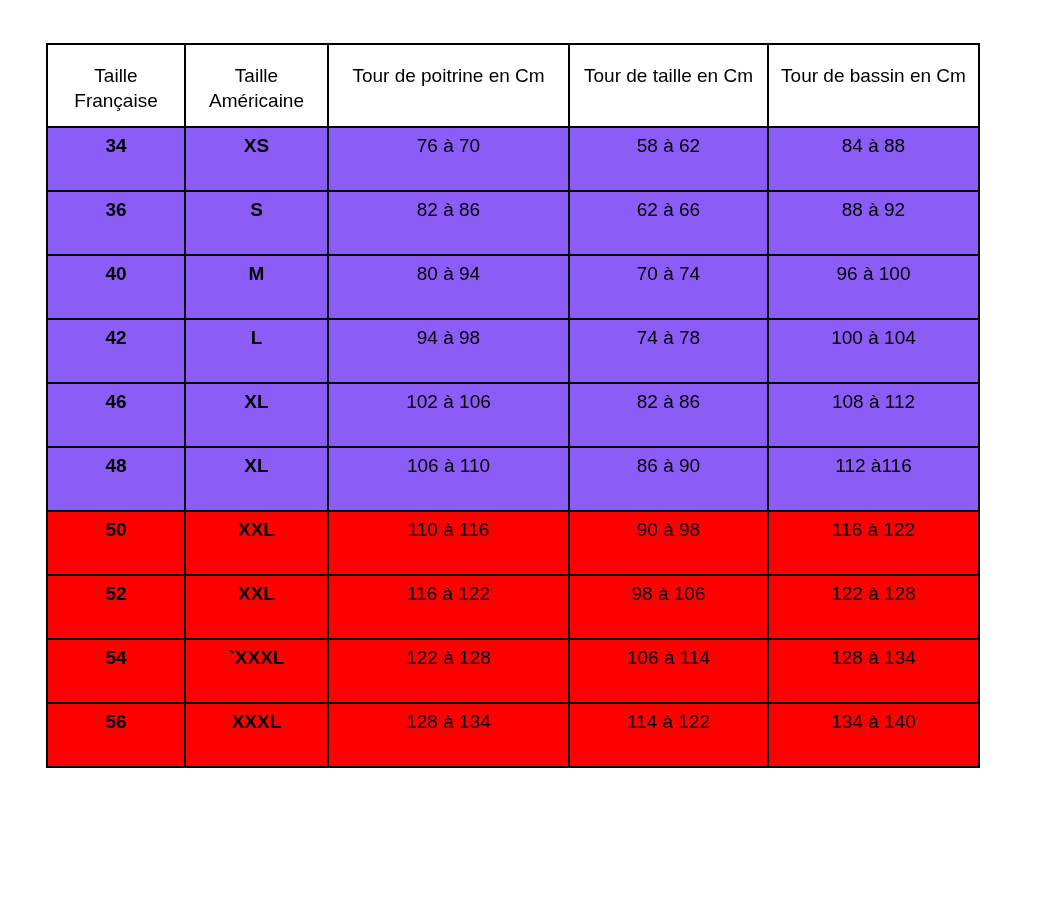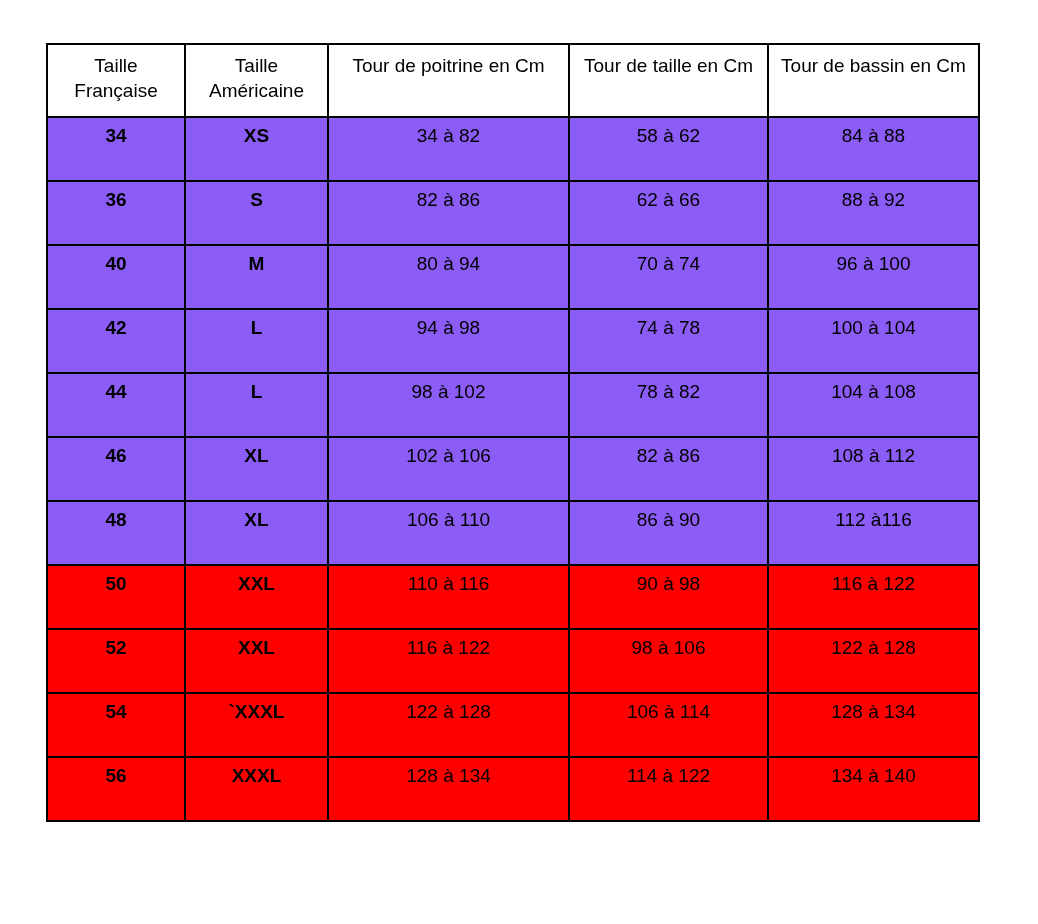--- a/index.html
+++ b/index.html
@@ -34,21 +34,21 @@
     text-align: center;
     vertical-align: top;
     padding: 6px 4px 0 4px;
     line-height: 1.30;
     font-size: 19px;
   }
   .size-table th {
     background: #ffffff;
     font-weight: normal;
     height: 62px;
-    padding-top: 9px;
+    padding-top: 19px;
   }
   .size-table td {
     height: 56px;
   }
   
   col.c0 { width: 138px; }
   col.c1 { width: 143px; }
   col.c2 { width: 241px; }
   col.c3 { width: 199px; }
   col.c4 { width: 211px; }
@@ -79,21 +79,21 @@
         <th>Taille Américaine</th>
         <th>Tour de poitrine en Cm</th>
         <th>Tour de taille en Cm</th>
         <th>Tour de bassin en Cm</th>
       </tr>
     </thead>
     <tbody id="table-body">
         <tr class="green">
           <td class="sz">34</td>
           <td class="us">XS</td>
-          <td class="meas">34 à 82</td>
+          <td class="meas">76 à 70</td>
           <td class="meas">58 à 62</td>
           <td class="meas">84 à 88</td>
         </tr>
         <tr class="green">
           <td class="sz">36</td>
           <td class="us">S</td>
           <td class="meas">82 à 86</td>
           <td class="meas">62 à 66</td>
           <td class="meas">88 à 92</td>
         </tr>
@@ -103,27 +103,20 @@
           <td class="meas">80 à 94</td>
           <td class="meas">70 à 74</td>
           <td class="meas">96 à 100</td>
         </tr>
         <tr class="green">
           <td class="sz">42</td>
           <td class="us">L</td>
           <td class="meas">94 à 98</td>
           <td class="meas">74 à 78</td>
           <td class="meas">100 à 104</td>
-        </tr>
-        <tr class="green">
-          <td class="sz">44</td>
-          <td class="us">L</td>
-          <td class="meas">98 à 102</td>
-          <td class="meas">78 à 82</td>
-          <td class="meas">104 à 108</td>
         </tr>
         <tr class="green">
           <td class="sz">46</td>
           <td class="us">XL</td>
           <td class="meas">102 à 106</td>
           <td class="meas">82 à 86</td>
           <td class="meas">108 à 112</td>
         </tr>
         <tr class="green">
           <td class="sz">48</td>

